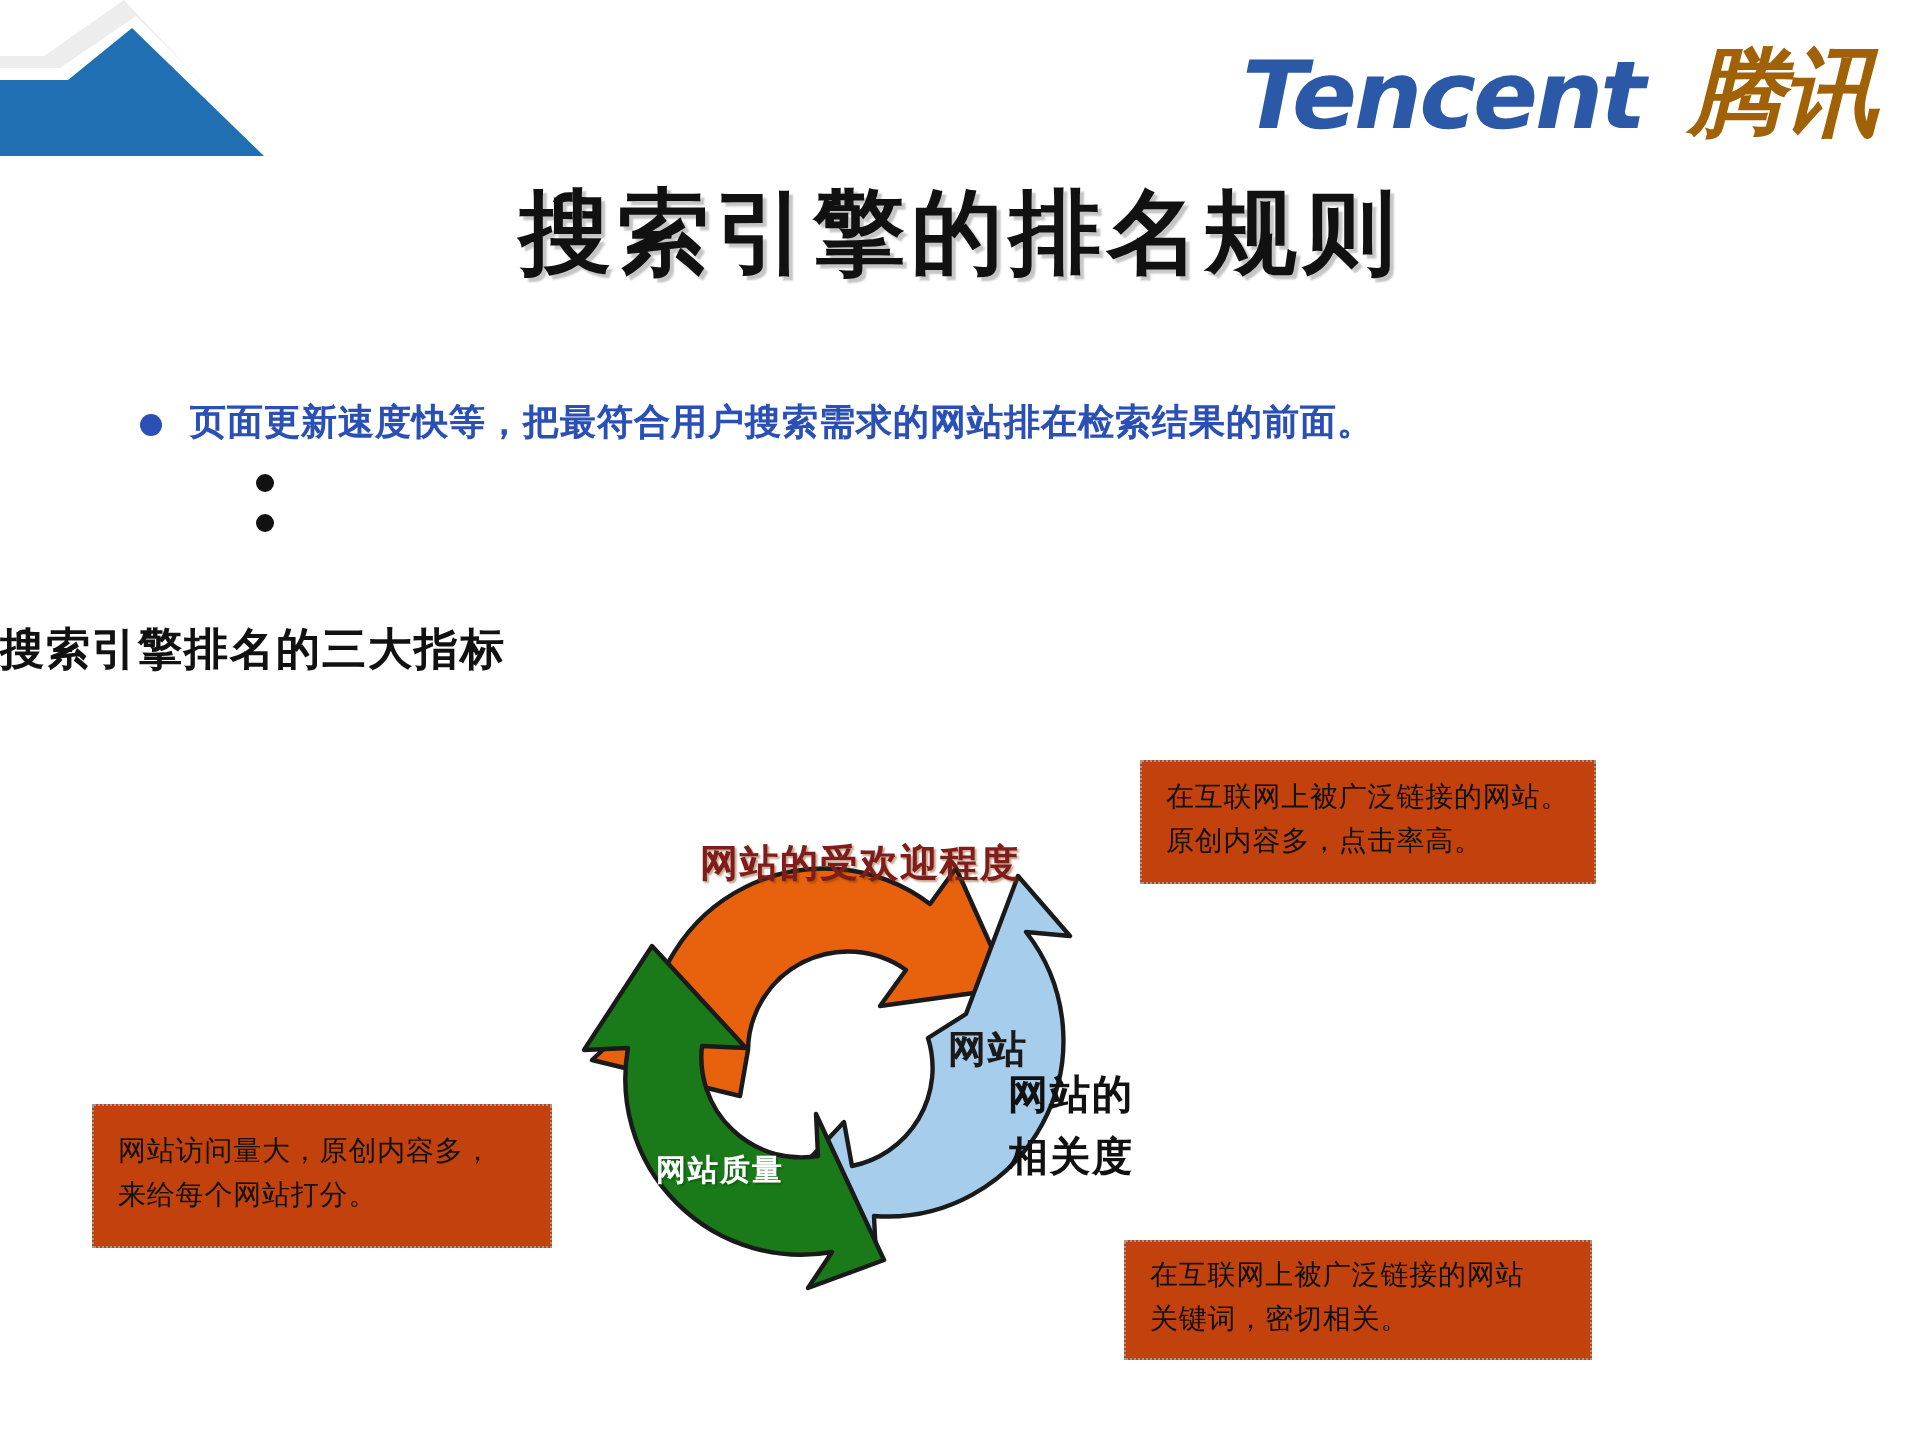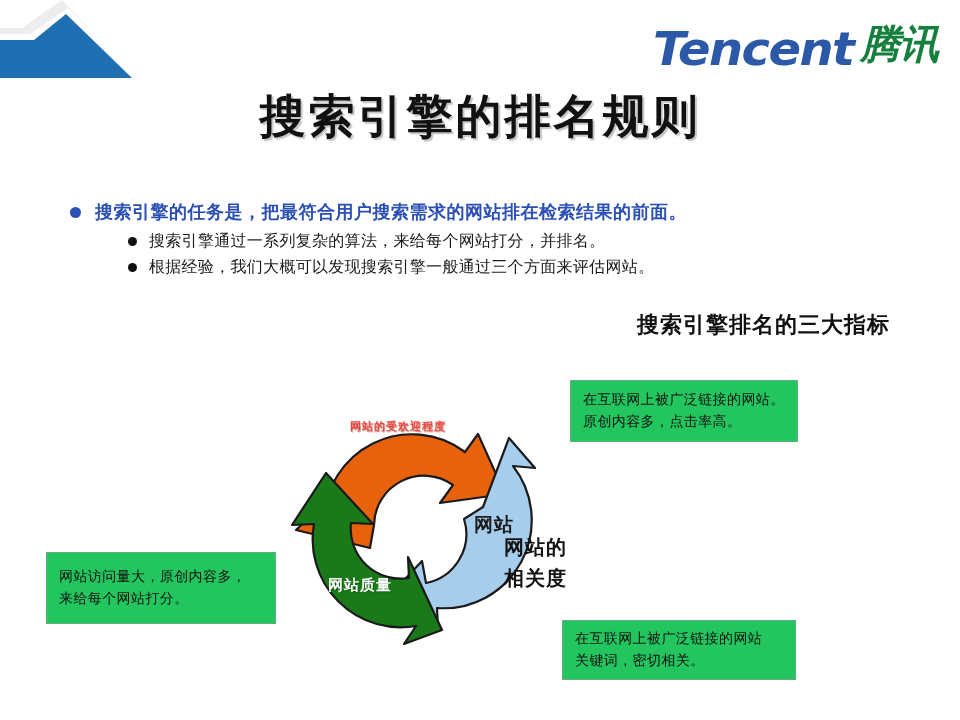--- a/index.html
+++ b/index.html
@@ -30,38 +30,38 @@
     height: 100px;
   }
 
   .brand-logo {
     position: absolute;
     right: 22px;
     top: 20px;
     height: 56px;
     display: flex;
     align-items: center;
-    gap: 8px;
+    gap: 24px;
   }
   .brand-latin {
     font-family: "DejaVu Sans", "Liberation Sans", sans-serif;
     font-style: italic;
     font-weight: bold;
     font-size: 47px;
     letter-spacing: -1.5px;
     color: #2B59A8;
     line-height: 1;
     transform: scaleX(1.02);
   }
   .brand-cjk {
-    font-family: Liberation Mono, monospace;
+    font-family: Liberation Serif, serif;
     font-style: italic;
     font-weight: bold;
-    font-size: 40px;
-    color: #15803d;
+    font-size: 48px;
+    color: #a16207;
     line-height: 1;
     letter-spacing: -1px;
   }
 
   
   .slide-title {
     position: absolute;
     left: 0;
     right: 0;
     top: 86px;
@@ -122,21 +122,21 @@
     letter-spacing: 0.3px;
     line-height: 1.35;
   }
 
   
   .section-heading {
     position: absolute;
     left: 0;
     top: 310px;
     width: 890px;
-    text-align: right;
+    text-align: left;
     font-size: 22px;
     font-weight: bold;
     color: #111111;
     letter-spacing: 1px;
   }
 
   
   .diagram {
     position: absolute;
     left: 252px;
@@ -157,22 +157,22 @@
   }
   .arc-label {
     position: absolute;
     font-weight: bold;
     letter-spacing: 1px;
     white-space: nowrap;
   }
   .arc-label-orange {
     left: 98px;
     top: 47px;
-    font-size: 11px;
-    color: #ef4444;
+    font-size: 19px;
+    color: #7f1d1d;
     text-shadow: 1px 1px 1px rgba(120,60,0,0.45);
   }
   .arc-label-green {
     left: 76px;
     top: 204px;
     font-size: 15px;
     color: #ffffff;
     text-shadow: 1px 1px 1px rgba(0,70,0,0.45);
   }
   .arc-label-blue {
@@ -181,21 +181,21 @@
     font-size: 20px;
     color: #111111;
     line-height: 1.55;
     text-align: center;
   }
 
   
   .callout {
     position: absolute;
     border: 1px dotted #9a9a9a;
-    background: #22c55e;
+    background: #c2410c;
     box-sizing: border-box;
     display: flex;
     align-items: center;
     padding: 6px 12px;
   }
   .callout .ctext {
     font-size: 14px;
     color: #111111;
     line-height: 1.55;
     letter-spacing: 0.4px;
@@ -234,29 +234,27 @@
   <div class="brand-logo">
     <span class="brand-latin">Tencent</span>
     <span class="brand-cjk">腾讯</span>
   </div>
 
   <div class="slide-title">搜索引擎的排名规则</div>
 
   <div class="bullets">
     <div class="bullet-l1">
       <span class="dot"></span>
-      <span class="txt">搜索引擎的任务是，把最符合用户搜索需求的网站排在检索结果的前面。</span>
+      <span class="txt">页面更新速度快等，把最符合用户搜索需求的网站排在检索结果的前面。</span>
     </div>
     <div class="bullet-l2">
       <span class="dot"></span>
-      <span class="txt">搜索引擎通过一系列复杂的算法，来给每个网站打分，并排名。</span>
     </div>
     <div class="bullet-l2">
       <span class="dot"></span>
-      <span class="txt">根据经验，我们大概可以发现搜索引擎一般通过三个方面来评估网站。</span>
     </div>
   </div>
 
   <div class="section-heading">搜索引擎排名的三大指标</div>
 
   <div class="diagram">
     <svg viewBox="0 0 330 310" width="330" height="310">
 
       <path d="M 44 158
                L 76 128

